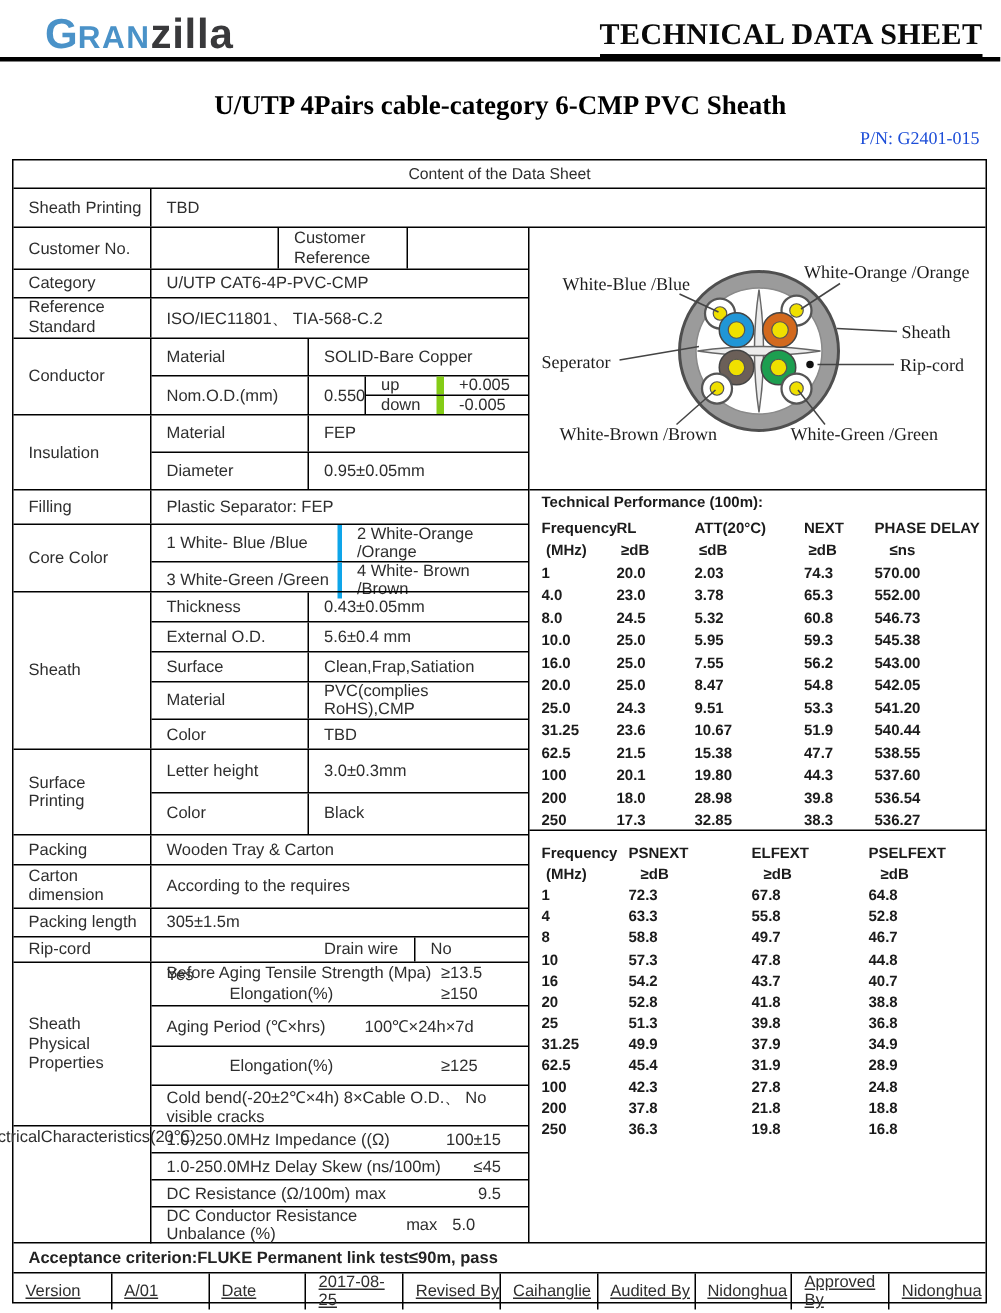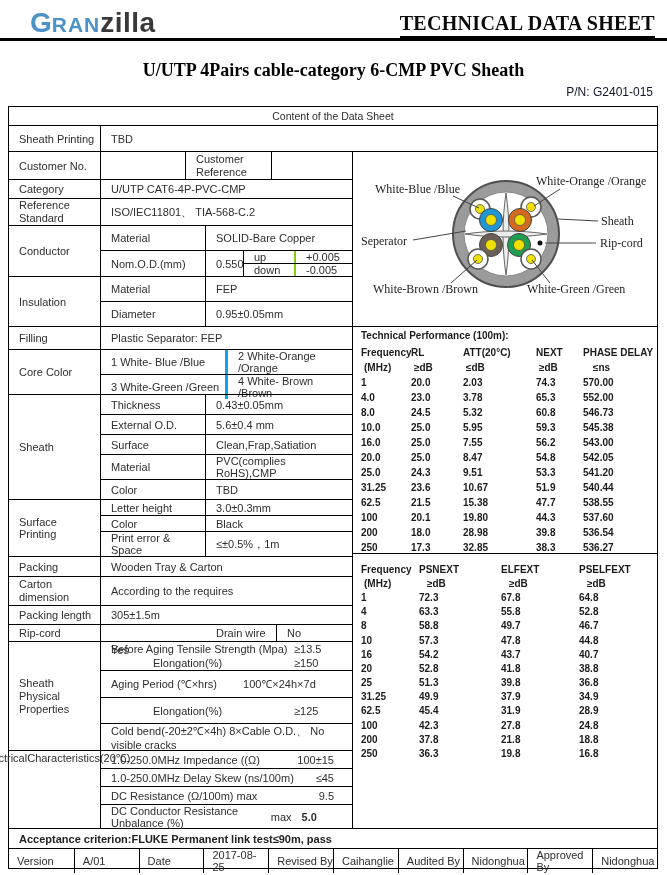--- a/index.html
+++ b/index.html
@@ -11,22 +11,22 @@
   .logo-ran  { font-size:21px; font-weight:800; color:#4a92c8; letter-spacing:1px; }
   .logo-zilla{ font-size:28px; font-weight:800; color:#39393b; letter-spacing:0.5px; }
 
   .tds-title { position:absolute; right:12px; top:12px; font-family:"Liberation Serif", serif;
                font-weight:bold; font-size:20px; color:#0a0a0a; border-bottom:2px solid #000;
                padding-bottom:1px; letter-spacing:0.3px; }
   .top-rule  { position:absolute; left:0; right:0; top:38px; height:3px; background:#000; }
 
   .doc-title { position:absolute; left:0; right:0; top:60px; text-align:center;
                font-family:"Liberation Serif", serif; font-weight:bold; font-size:18px; color:#000; }
-  .pn        { position:absolute; right:14px; top:85px; font-family:Liberation Sans, sans-serif;
-               font-size:12px; color:#0f172a; }
+  .pn        { position:absolute; right:14px; top:85px; font-family:Liberation Serif, serif;
+               font-size:12px; color:#1d4ed8; }
 
   .main-table { position:absolute; left:8px; top:106px; width:650px; height:763px;
                 border:1.5px solid #000; background:#fff; font-size:11px; color:#2e2e2e; }
 
   .row { display:flex; border-top:1px solid #000; }
   .row:first-child { border-top:none; }
   .content-hdr { height:18px; align-items:center; justify-content:center; font-size:10.5px; }
 
   .cell { display:flex; align-items:center; padding-left:10px; padding-right:4px; }
   .lbl  { width:92px; border-right:1px solid #000; flex-shrink:0; }
@@ -52,21 +52,21 @@
   .cust-blank1 { width:85px; border-right:1px solid #000; }
   .cust-ref    { width:86px; border-right:1px solid #000; font-size:11px; }
   .r-category { height:19px; }
   .r-refstd   { height:27px; }
 
   .g-conductor { height:51px; }
   .cond-val { width:38px; border-right:1px solid #000; }
   .updown { flex:1; display:flex; flex-direction:column; }
   .udrow { display:flex; flex:1; }
   .udrow + .udrow { border-top:1px solid #000; }
-  .ud-l { width:52px; border-right:2px solid #84cc16; }
+  .ud-l { width:52px; border-right:5px solid #84cc16; }
   .ud-v { flex:1; }
 
   .g-insulation { height:50px; }
   .r-filling { height:23px; }
   .g-corecolor { height:45px; }
   .cc1 { width:127px; border-right:3px solid #0ea5e9; }
   .g-sheath { height:105px; }
   .g-surfprint { height:57px; }
 
   .r-packing { height:20px; }
@@ -82,24 +82,24 @@
   .spp-ind { margin-left:42px; }
   .spp-v { margin-left:auto; margin-right:16px; width:42px; }
   .spp-aging-v { margin-left:26px; }
   .r-coldbend { }
 
   .g-ec { height:79px; }
   .ec-lbl { flex-direction:row; align-items:flex-start !important; justify-content:center;
             padding-left:8px; line-height:15px; }
   .ec-v  { margin-left:auto; margin-right:14px; }
   .ec-max { margin-left:auto; margin-right:10px; }
-  .ec-v2 { margin-right:26px; width:26px;font-weight:bold; }
+  .ec-v2 { margin-right:26px; width:26px; }
 
   .r-accept { height:20px; font-weight:bold; align-items:center; padding-left:10px; color:#222; }
-  .r-version { height:22px; display:grid; grid-template-columns:repeat(10,1fr); border-top:1px solid #000; }
+  .r-version { height:22px; display:grid; grid-template-columns:repeat(10,1fr); border-top:1px solid #000;text-decoration:underline; }
   .ver-cell { display:flex; align-items:center; padding-left:8px; border-left:1px solid #000; }
   .ver-cell:first-child { border-left:none; }
 
   .diagram-cell { height:174px; position:relative; flex-shrink:0; }
   .dg-text { font-family:"Liberation Serif", serif; font-size:12px; fill:#1c1c1c; }
 
   .perf { font-size:10px; font-weight:700; color:#1b1b1b; }
   .perf1 { height:227px; border-top:1px solid #000; padding:3px 0 0 8px; flex-shrink:0; }
   .perf2 { flex:1; border-top:1px solid #000; padding:8px 0 0 8px; }
   .p-title { height:15px; }
@@ -243,24 +243,20 @@
         <div class="grp g-surfprint">
           <div class="cell lbl">Surface Printing</div>
           <div class="sub">
             <div class="srow">
               <div class="cell sublbl">Letter height</div>
               <div class="cell val">3.0±0.3mm</div>
             </div>
             <div class="srow">
               <div class="cell sublbl">Color</div>
               <div class="cell val">Black</div>
-            </div>
-            <div class="srow">
-              <div class="cell sublbl">Print error &amp; Space</div>
-              <div class="cell val">≤±0.5%，1m</div>
             </div>
           </div>
         </div>
 
         <div class="lrow r-packing">
           <div class="cell lbl">Packing</div>
           <div class="cell val">Wooden Tray &amp; Carton</div>
         </div>
 
         <div class="lrow r-carton">

